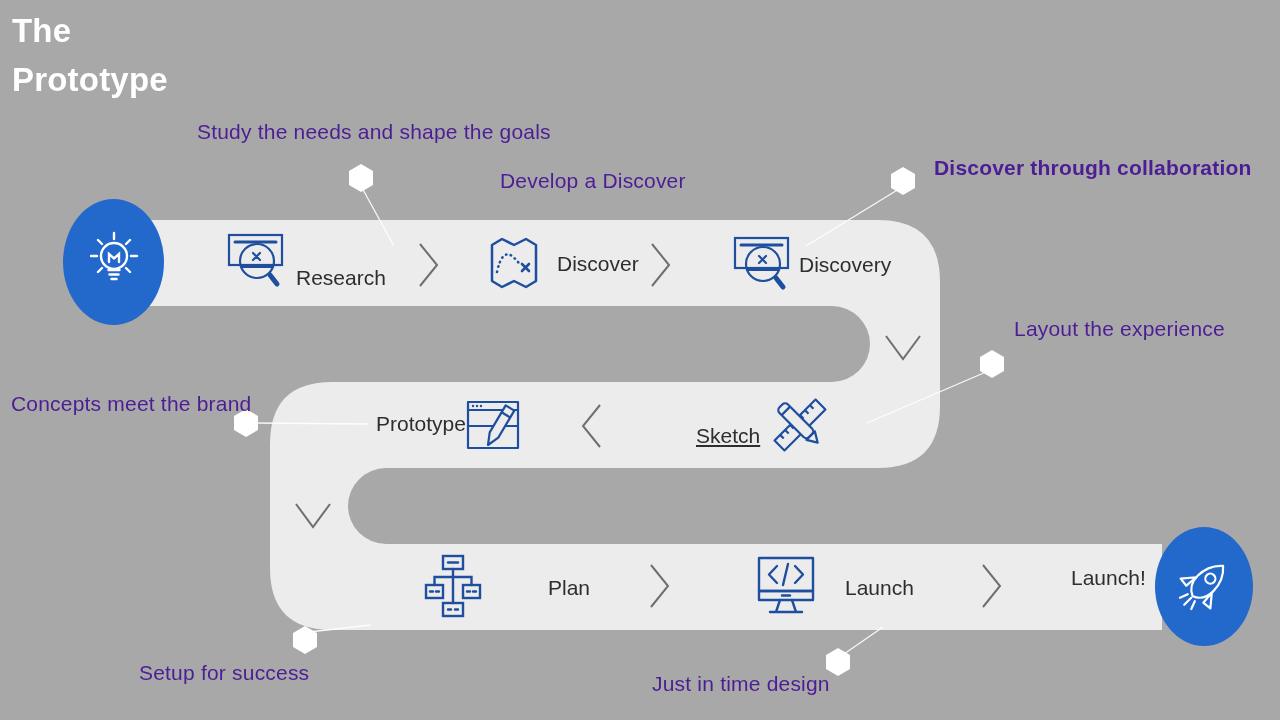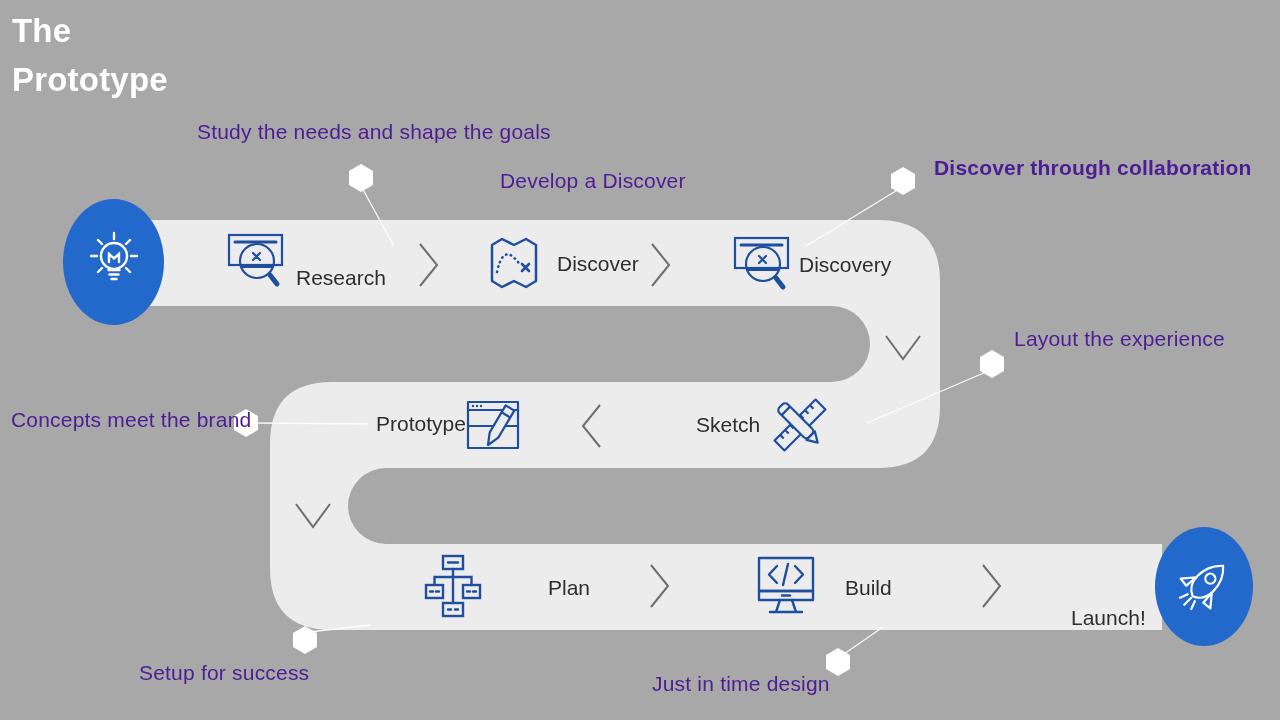--- a/index.html
+++ b/index.html
@@ -148,27 +148,27 @@
   </svg>
 
   <div class="title">
     <div>The</div>
     <div>Prototype</div>
   </div>
 
   <div class="stage-label" style="left:296px;top:254px;margin-top:12px;">Research</div>
   <div class="stage-label" style="left:557px;top:252px;">Discover</div>
   <div class="stage-label" style="left:799px;top:253px;">Discovery</div>
-  <div class="stage-label" style="left:696px;top:413px;">Sketch</div>
+  <div class="stage-label" style="left:696px;top:424px;text-decoration:underline;">Sketch</div>
   <div class="stage-label" style="left:376px;top:412px;">Prototype</div>
   <div class="stage-label" style="left:508px;top:576px;margin-left:40px;">Plan</div>
-  <div class="stage-label" style="left:845px;top:576px;">Build</div>
-  <div class="stage-label" style="left:1071px;top:606px;">Launch!</div>
+  <div class="stage-label" style="left:845px;top:576px;">Launch</div>
+  <div class="stage-label" style="left:1071px;top:566px;">Launch!</div>
 
   <div class="annotation" style="left:197px;top:120px;">Study the needs and shape the goals</div>
   <div class="annotation" style="left:500px;top:169px;">Develop a Discover</div>
   <div class="annotation" style="left:934px;top:156px;font-weight:bold;">Discover through collaboration</div>
-  <div class="annotation" style="left:1014px;top:327px;text-align:center;">Layout the experience</div>
-  <div class="annotation" style="left:11px;top:408px;">Concepts meet the brand</div>
+  <div class="annotation" style="left:1014px;top:317px;text-align:center;">Layout the experience</div>
+  <div class="annotation" style="left:11px;top:392px;">Concepts meet the brand</div>
   <div class="annotation" style="left:139px;top:661px;">Setup for success</div>
   <div class="annotation" style="left:652px;top:672px;">Just in time design</div>
 
 </div>
 
 </body></html>

